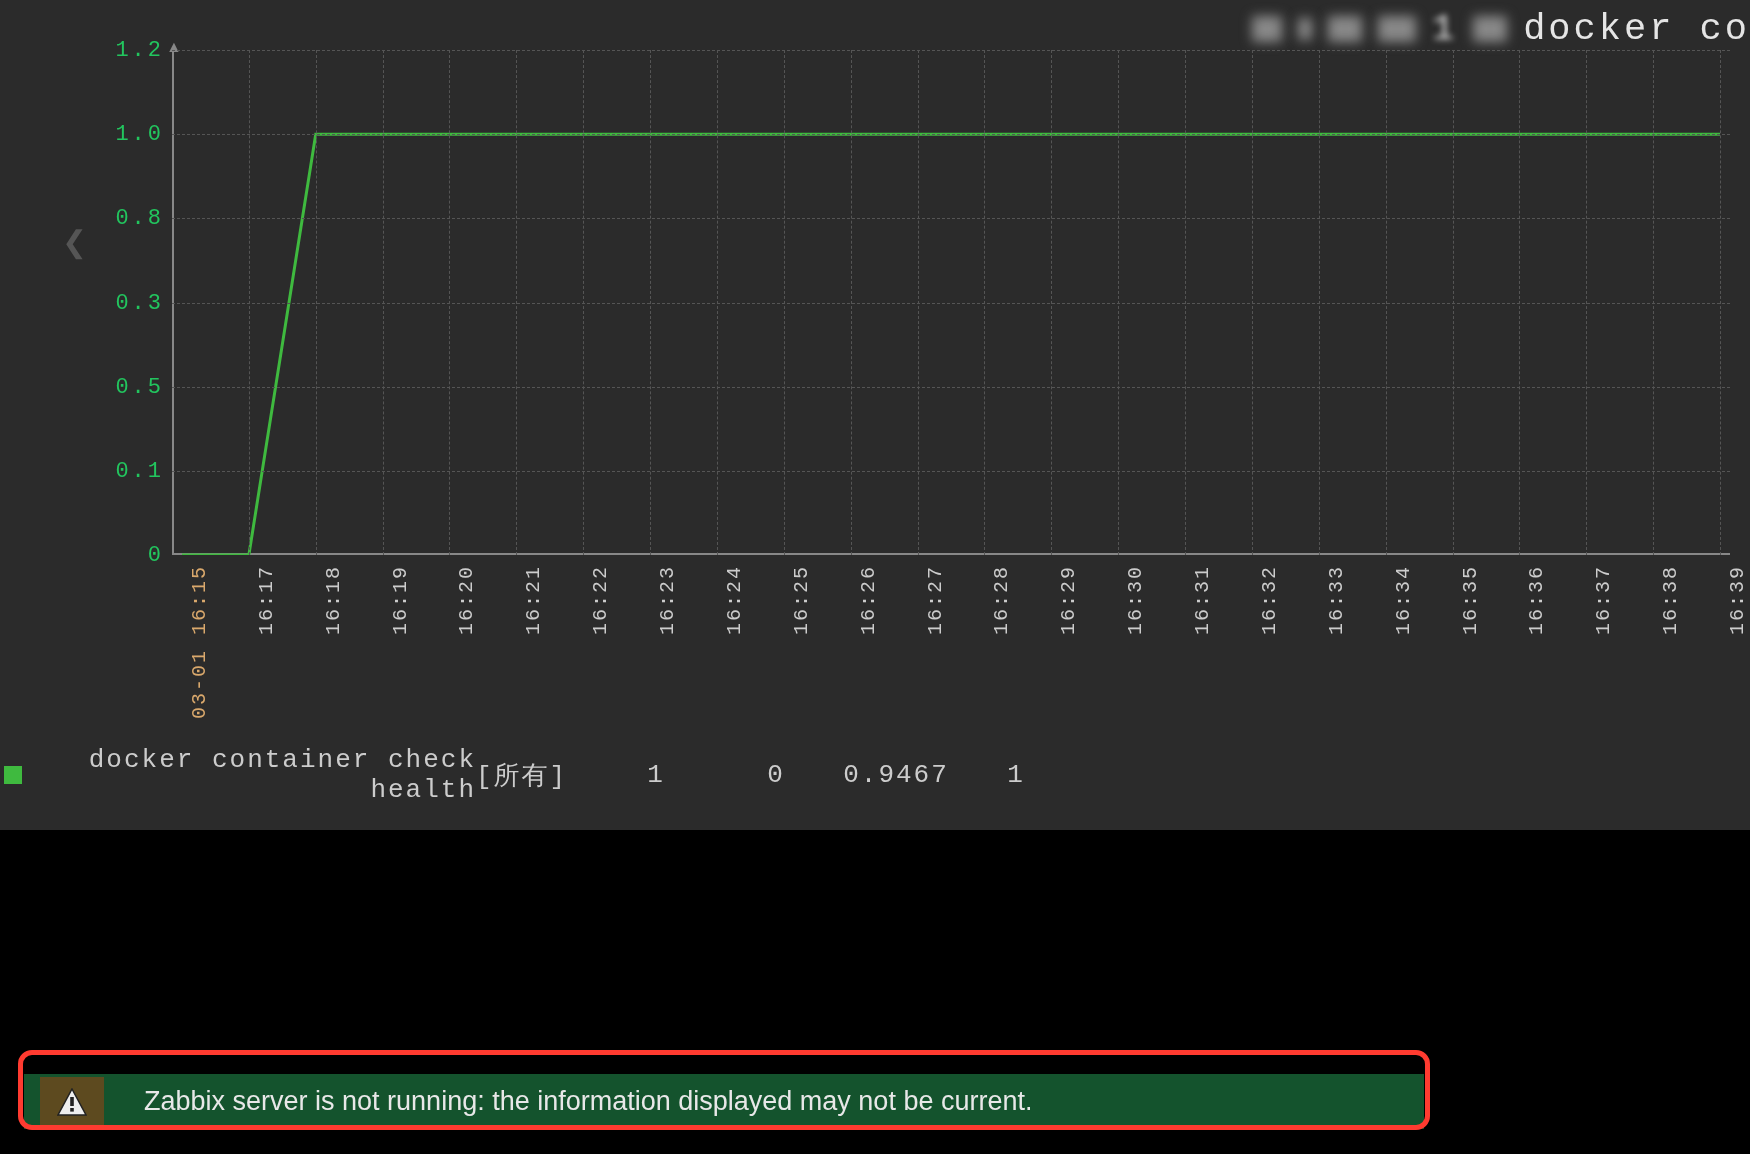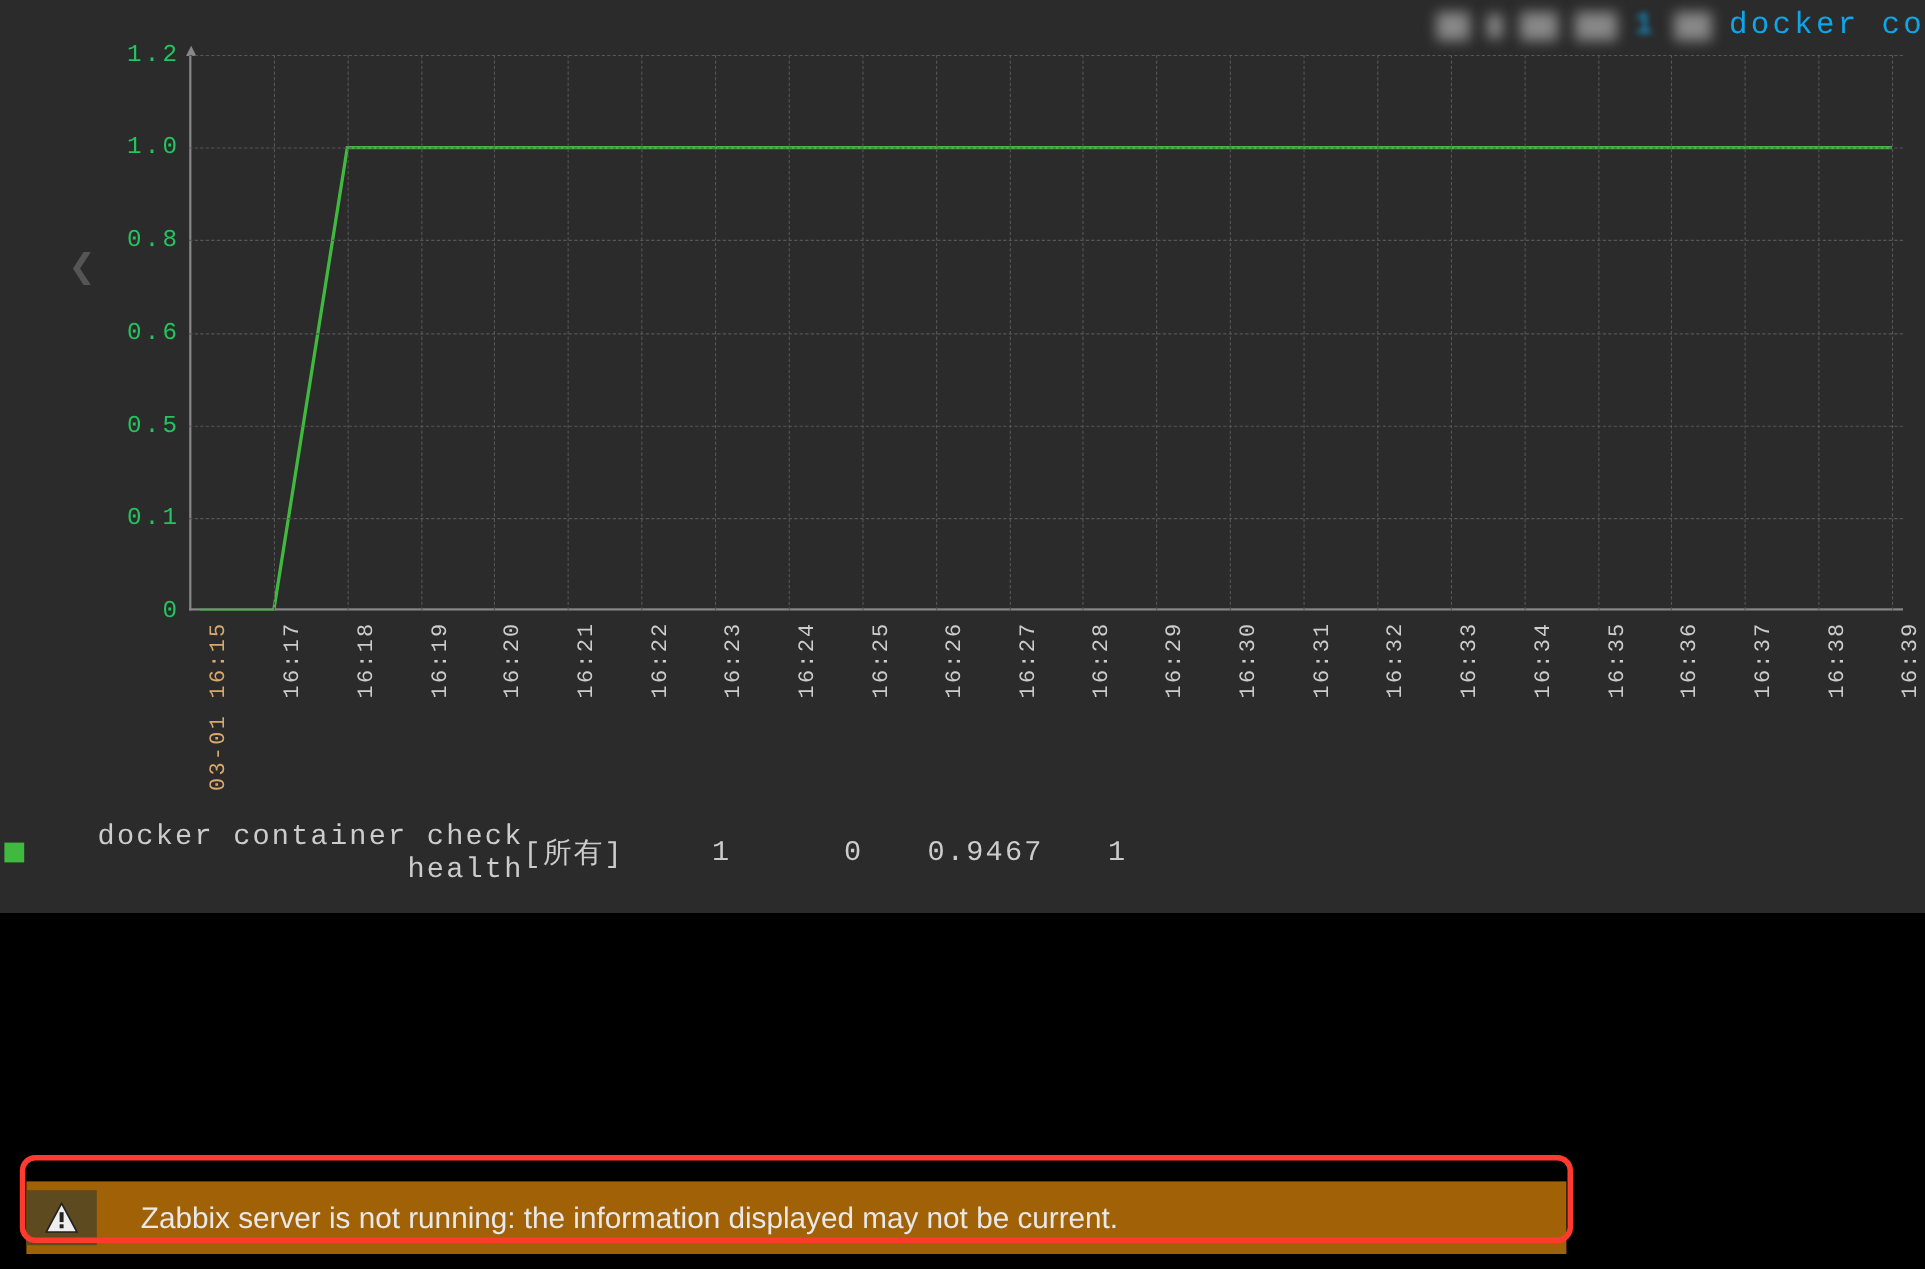--- a/index.html
+++ b/index.html
@@ -15,23 +15,23 @@
     background: #2b2b2b;
     width: 1750px;
     height: 830px;
     position: relative;
   }
   .title-area {
     position: absolute;
     top: 8px;
     right: 0;
     font-family: "Courier New", monospace;
-    font-size: 28px;
+    font-size: 37px;
     letter-spacing: 3px;
-    color: #0ea5e9;
+    color: #e5e5e5;
     white-space: nowrap;
     display: flex;
     align-items: center;
     gap: 16px;
   }
   .blur-block {
     display: inline-block;
     background: #888;
     filter: blur(6px);
     border-radius: 2px;
@@ -170,24 +170,25 @@
     inset: 0;
     border: 5px solid #ff3b30;
     border-radius: 14px;
     pointer-events: none;
   }
   .warning-bar {
     position: absolute;
     left: 6px;
     top: 24px;
     right: 6px;
-    height: 66px;
-    background: #a16207;
+    height: 55px;
+    background: #14532d;
     display: flex;
     align-items: center;
+    padding-left: 16px;
   }
   .warning-icon-box {
     width: 64px;
     height: 50px;
     background: #5d4a1f;
     display: flex;
     align-items: center;
     justify-content: center;
   }
   .warning-text {
@@ -247,21 +248,21 @@
         <div class="gridline-v" style="left: 1213.65px;"></div>
         <div class="gridline-v" style="left: 1280.52px;"></div>
         <div class="gridline-v" style="left: 1347.39px;"></div>
         <div class="gridline-v" style="left: 1414.26px;"></div>
         <div class="gridline-v" style="left: 1481.13px;"></div>
         <div class="gridline-v" style="left: 1548px;"></div>
       </div>
   <div class="ytick" style="top: 505px;">0</div>
       <div class="ytick" style="top: 420.833px;">0.1</div>
       <div class="ytick" style="top: 336.667px;">0.5</div>
-      <div class="ytick" style="top: 252.5px;">0.6</div>
+      <div class="ytick" style="top: 252.5px;">0.3</div>
       <div class="ytick" style="top: 168.333px;">0.8</div>
       <div class="ytick" style="top: 84.1667px; text-align: right;">1.0</div>
       <div class="ytick" style="top: 0px;">1.2</div>
       <div class="xtick first" style="left: 68px;">03-01 16:15</div>
       <div class="xtick" style="left: 134.87px;">16:17</div>
       <div class="xtick" style="left: 201.739px;">16:18</div>
       <div class="xtick" style="left: 268.609px;">16:19</div>
       <div class="xtick" style="left: 335.478px;">16:20</div>
       <div class="xtick" style="left: 402.348px;">16:21</div>
       <div class="xtick" style="left: 469.217px;">16:22</div>

